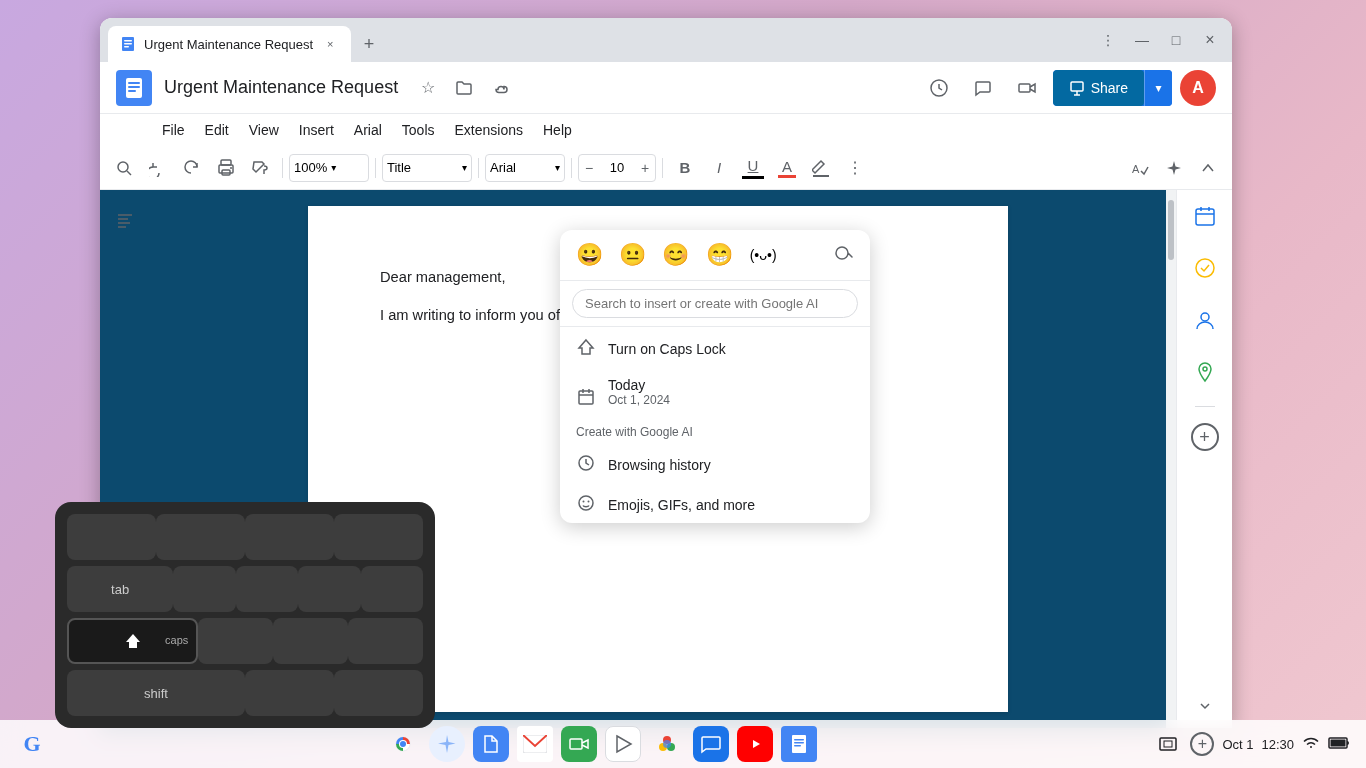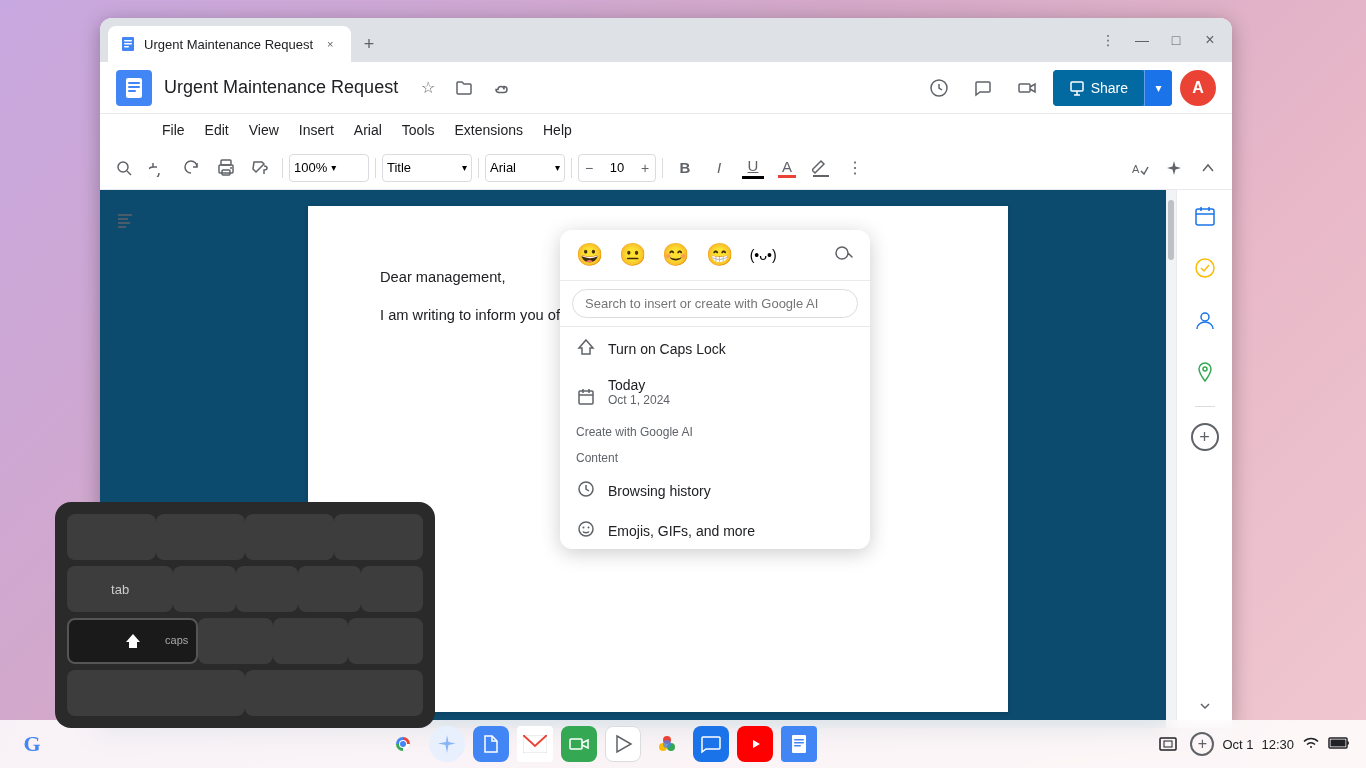--- a/index.html
+++ b/index.html
@@ -886,21 +886,20 @@
           <line x1="6" y1="1" x2="6" y2="5" stroke="#5f6368" stroke-width="1.5"></line>
           <line x1="12" y1="1" x2="12" y2="5" stroke="#5f6368" stroke-width="1.5"></line>
         </svg>
     </div>
     <div>
       <div>Today</div>
       <div class="popup-menu-item-sub">Oct 1, 2024</div>
     </div>
   </div>
   <div class="popup-section-label">Create with Google AI</div>
-  <div class="popup-section-label">Content</div>
   <div class="popup-menu-item">
     <div class="popup-menu-icon">
       <svg width="18" height="18" viewBox="0 0 18 18">
           <circle cx="9" cy="9" r="7" fill="none" stroke="#5f6368" stroke-width="1.5"></circle>
           <polyline points="9,5 9,9 12,11" fill="none" stroke="#5f6368" stroke-width="1.5"></polyline>
         </svg>
     </div>
     <span>Browsing history</span>
   </div>
   <div class="popup-menu-item">
@@ -941,20 +940,23 @@
         <polygon points="10,3 17,11 14,11 14,17 6,17 6,11 3,11" fill="white"></polygon>
       </svg>
       <span class="kb-key-caps-label">caps</span>
     </div>
     <div class="kb-key"></div>
     <div class="kb-key"></div>
     <div class="kb-key"></div>
   </div>
 
   <div class="kb-row">
+    <div class="kb-key kb-key-wider" style="font-size:13px;color:#ccc;">
+      <span>shift</span>
+    </div>
     <div class="kb-key"></div>
     <div class="kb-key"></div>
   </div>
 </div>
 
 <div class="taskbar">
   <div class="taskbar-google-btn">
     <span style="font-family:serif;font-weight:bold;color:#4285f4;font-size:22px;">G</span>
   </div>
   <div class="taskbar-spacer"></div>

